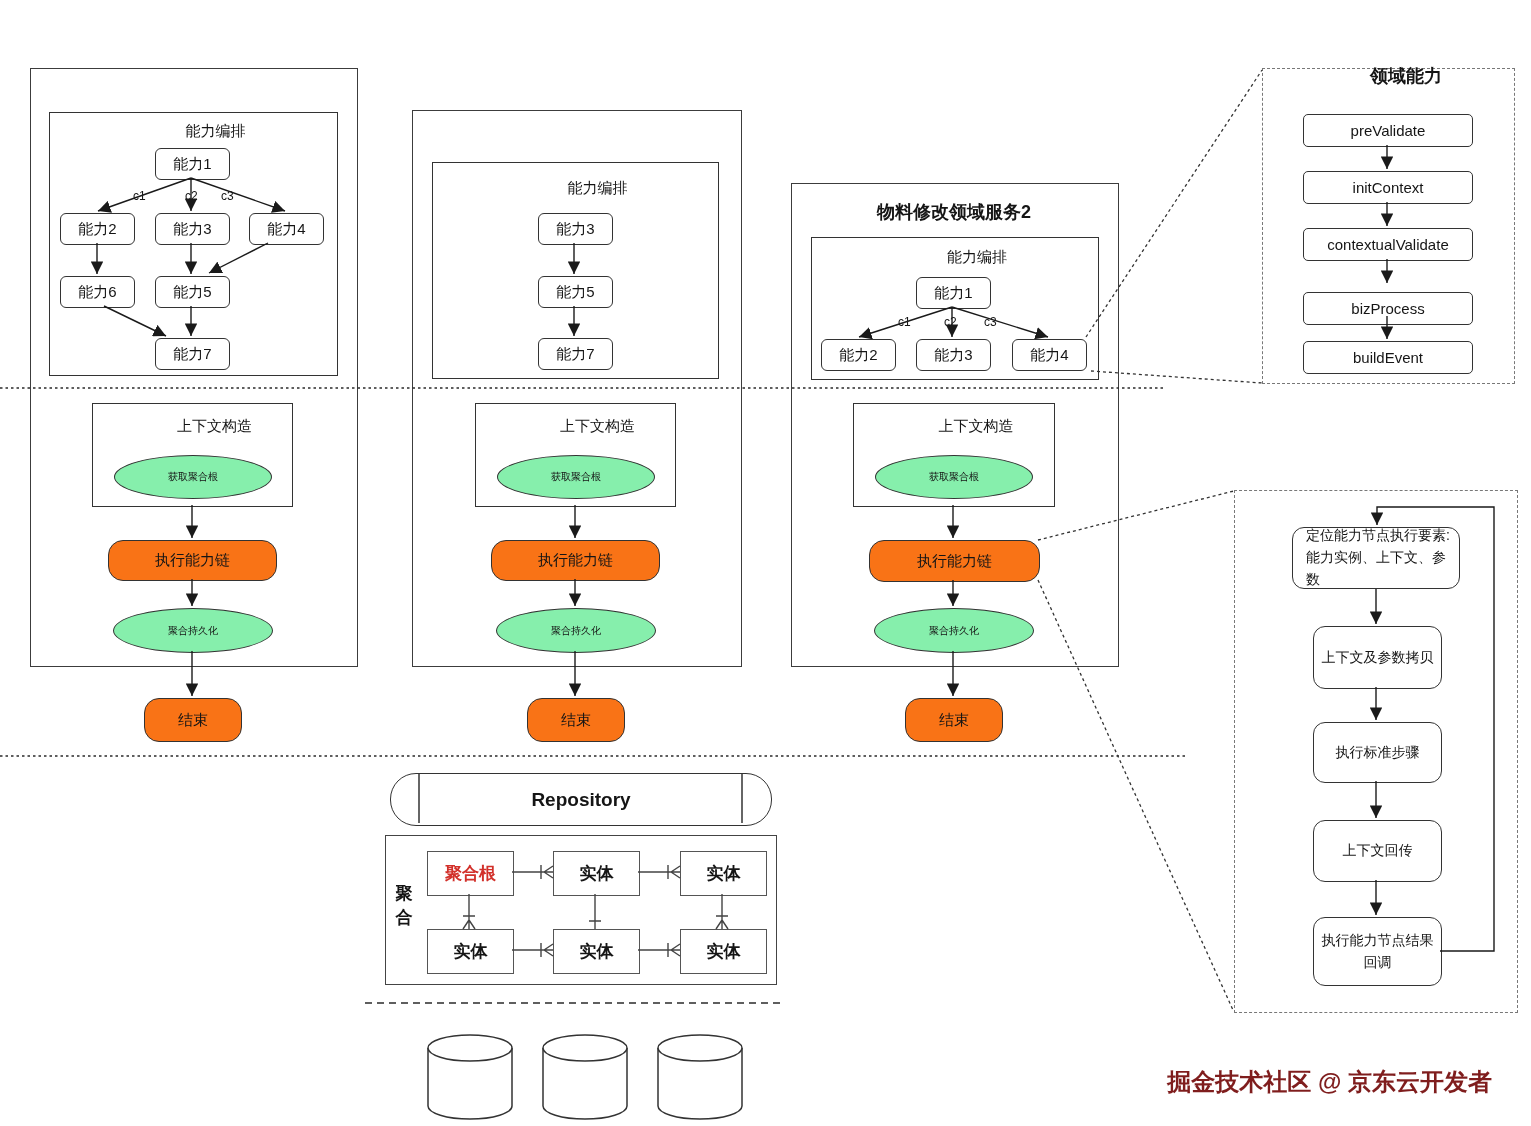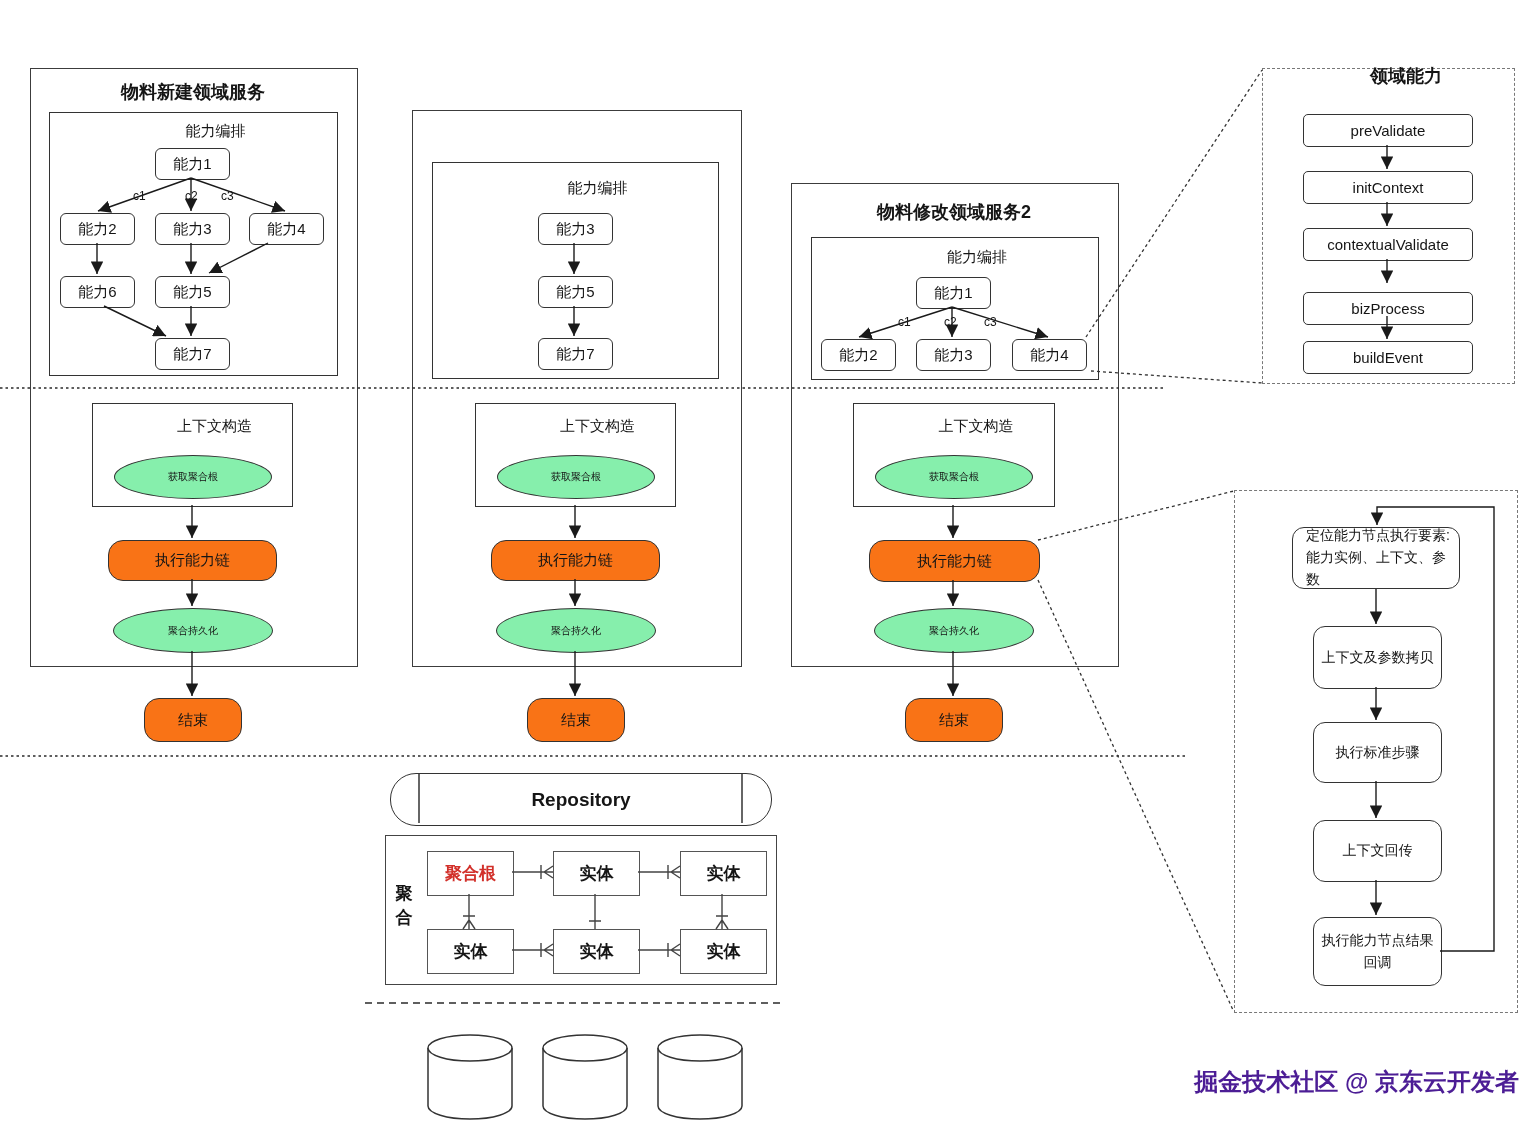--- a/index.html
+++ b/index.html
@@ -21,30 +21,29 @@
   .step{position:absolute;width:168px;height:31px;border:1.4px solid #333;border-radius:5px;background:#fff;
        display:flex;align-items:center;justify-content:center;font-size:15px;}
   .dstep{position:absolute;border:1.4px solid #333;border-radius:12px;background:#fff;
        display:flex;flex-direction:column;align-items:center;justify-content:center;font-size:14px;line-height:1.55;}
   .er{position:absolute;width:85px;height:43px;border:1.6px solid #555;background:#fff;
        display:flex;align-items:center;justify-content:center;font-size:17px;font-weight:700;}
   .pill{position:absolute;left:390px;top:773px;width:380px;height:51px;border:1.6px solid #333;border-radius:26px;
        background:#fff;display:flex;align-items:center;justify-content:center;font-size:19px;font-weight:700;}
   .agglabel{position:absolute;left:394px;top:882px;width:20px;font-size:17px;font-weight:700;line-height:1.4;text-align:center;}
   .dblabel{position:absolute;width:84px;text-align:center;font-size:15px;}
-  .wm{position:absolute;right:12px;top:1066px;font-size:24px;font-weight:700;color:#4c1d95;text-shadow:2px 2px 0 #ffffff;}
+  .wm{position:absolute;right:39px;top:1066px;font-size:24px;font-weight:700;color:#7f1d1d;text-shadow:2px 2px 0 #ffffff;}
   svg.overlay{position:absolute;left:0;top:0;pointer-events:none;}
 </style>
 </head>
 <body>
 
 <div id="canvas">
 
   <div class="panel" style="left:30px;top:68px;width:326px;height:597px;"></div>
-  <div class="ptitle" style="left:30px;top:80px;width:326px;">物料新建领域服务</div>
   <div class="inner" style="left:49px;top:112px;width:287px;height:262px;"></div>
   <div class="sublabel" style="left:49px;top:122px;width:287px;">能力编排</div>
 
   <div class="cap" style="left:155px;top:148px;">能力1</div>
   <div class="cap" style="left:60px;top:213px;">能力2</div>
   <div class="cap" style="left:155px;top:213px;">能力3</div>
   <div class="cap" style="left:249px;top:213px;">能力4</div>
   <div class="cap" style="left:60px;top:276px;">能力6</div>
   <div class="cap" style="left:155px;top:276px;">能力5</div>
   <div class="cap" style="left:155px;top:338px;">能力7</div>

